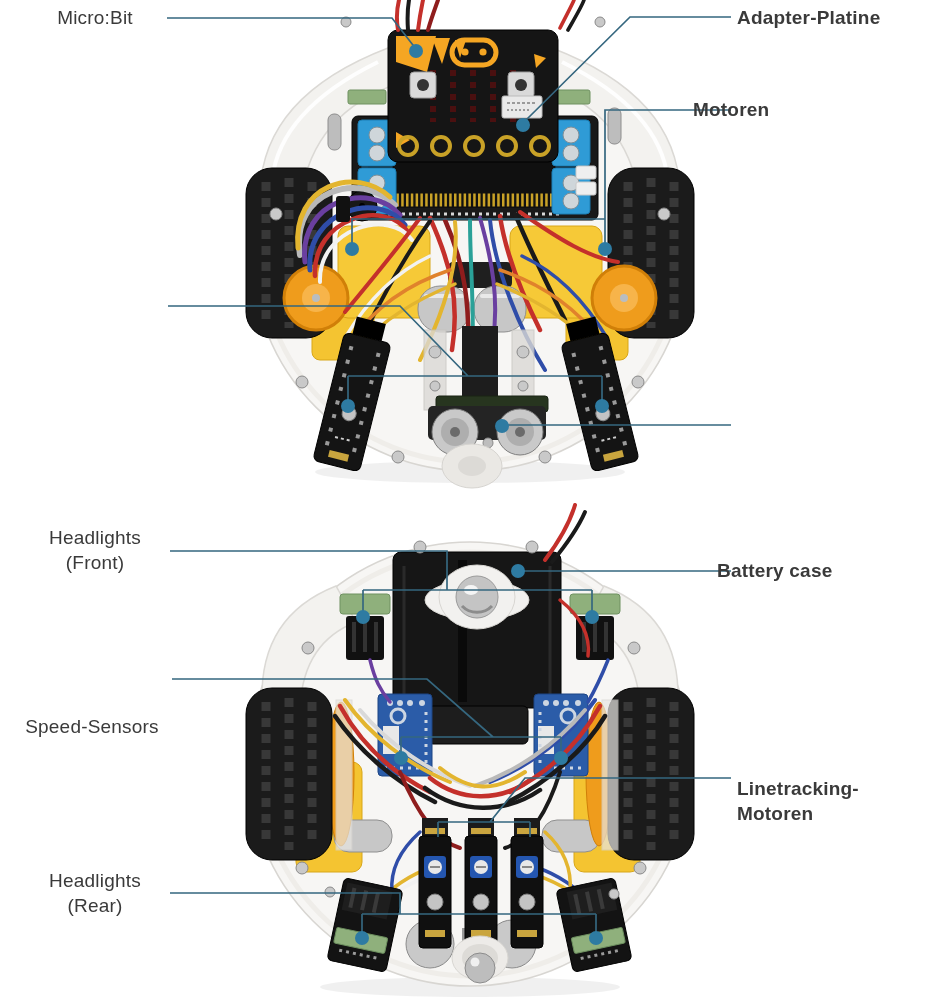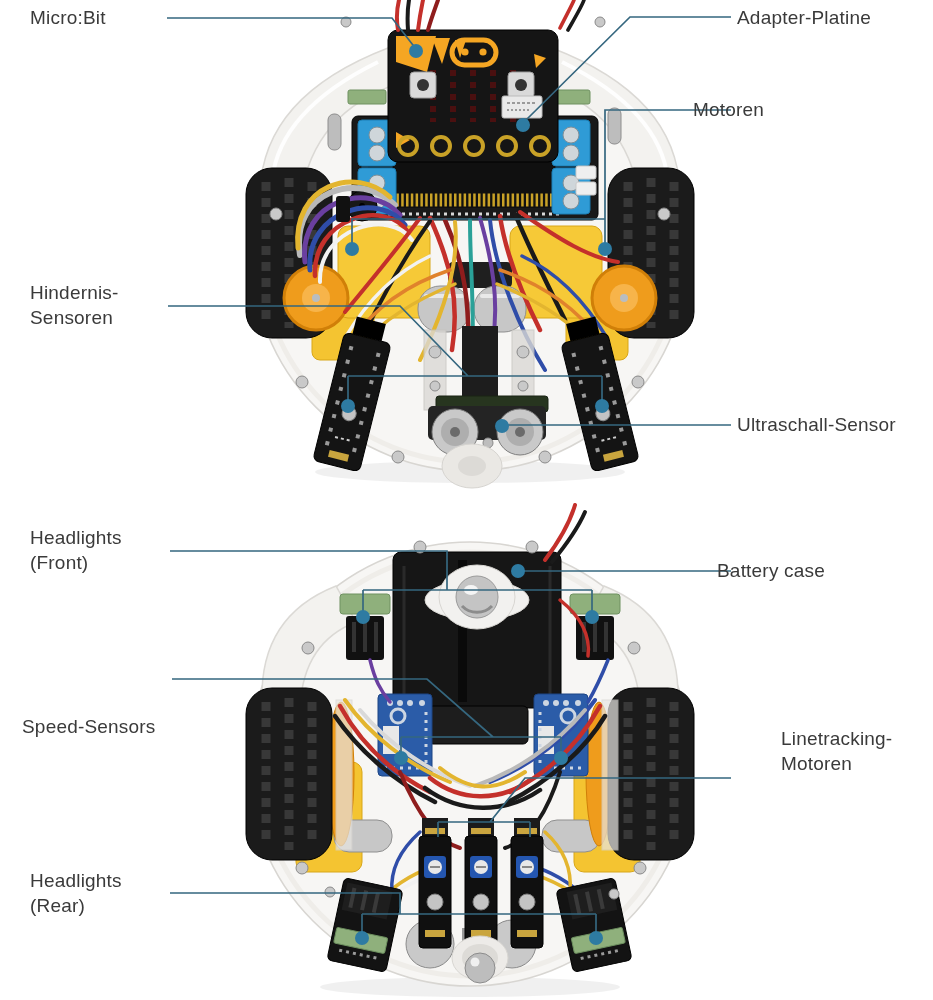--- a/index.html
+++ b/index.html
@@ -1,22 +1,22 @@
 <!DOCTYPE html>
 <html><head>
 <meta charset="utf-8">
 <style>
   html,body{margin:0;padding:0;background:#fff;}
   .stage{position:relative;width:933px;height:1000px;background:#ffffff;overflow:hidden;
          font-family:"Liberation Sans",sans-serif;}
   .art{position:absolute;left:0;top:0;}
   .label{position:absolute;font-size:19px;line-height:25px;color:#3a3a3a;letter-spacing:.2px;}
   .label span{display:block;}
-  .l-right{text-align:left;width:130px;}
-  .l-left{white-space:nowrap;}
+  .l-right{text-align:center;width:130px;}
+  .l-left{white-space:nowrap;font-weight:bold;}
 </style>
 </head>
 <body>
 
 <div class="stage">
 
 <svg class="art" width="933" height="1000" viewBox="0 0 933 1000">
 
   <g>
     <ellipse cx="470" cy="472" rx="155" ry="11" fill="rgba(0,0,0,0.06)"></ellipse>
@@ -433,38 +433,31 @@
 
 <div class="label l-right" style="left:30px;top:5px;">
   <span>Micro:Bit</span>
 </div>
 <div class="label l-left" style="left:737px;top:5px;">
   <span>Adapter-Platine</span>
 </div>
 <div class="label l-left" style="left:693px;top:97px;">
   <span>Motoren</span>
 </div>
-<div class="label l-right" style="left:30px;top:280px;">
-  <span>Hindernis-</span>
-  <span>Sensoren</span>
-</div>
-<div class="label l-left" style="left:737px;top:412px;">
-  <span>Ultraschall-Sensor</span>
-</div>
 <div class="label l-right" style="left:30px;top:525px;">
   <span>Headlights</span>
   <span>(Front)</span>
 </div>
 <div class="label l-left" style="left:717px;top:558px;">
   <span>Battery case</span>
 </div>
 <div class="label l-right" style="left:22px;top:666px;width:140px;margin-top:48px;">
   <span>Speed-Sensors</span>
 </div>
-<div class="label l-left" style="left:737px;top:726px;margin-left:44px;">
+<div class="label l-left" style="left:737px;top:776px;">
   <span>Linetracking-</span>
   <span>Motoren</span>
 </div>
 <div class="label l-right" style="left:30px;top:868px;">
   <span>Headlights</span>
   <span>(Rear)</span>
 </div>
 
 </div>
 

